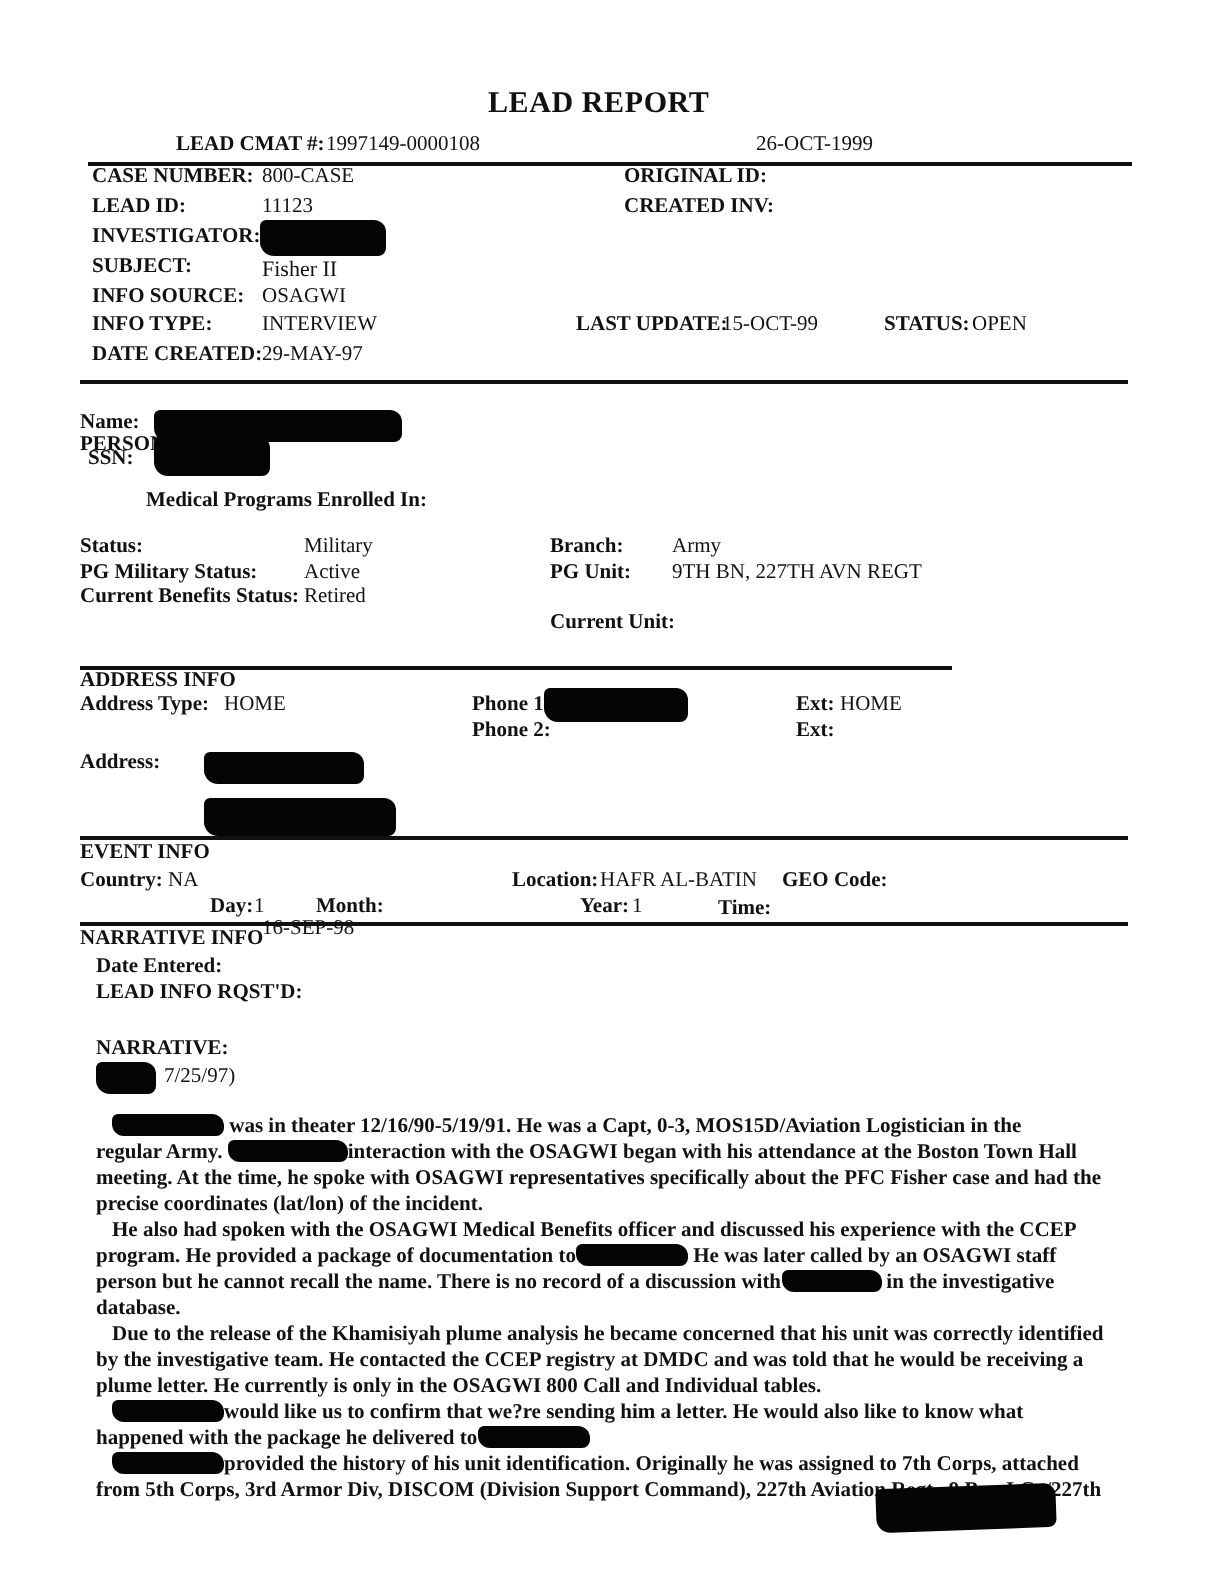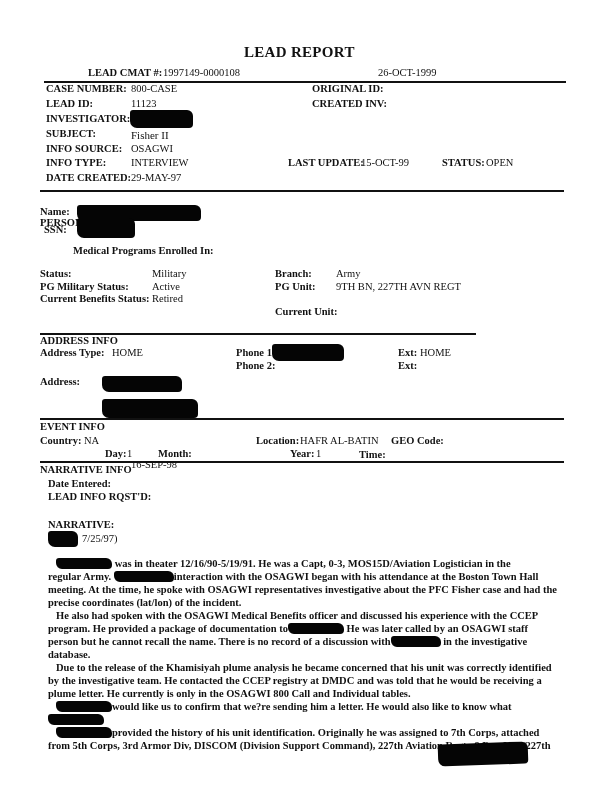--- a/index.html
+++ b/index.html
@@ -102,27 +102,27 @@
 <div class="abs t" style="left:108px; top:459px;padding-left:23px;">16-SEP-98</div>
 <div class="abs t b" style="left:48px; top:491px;">LEAD INFO RQST'D:</div>
 
 <div class="abs t b" style="left:48px; top:519px;">NARRATIVE:</div>
 <div class="redact" style="left:48px; top:531px; width:30px; height:16px;"></div>
 <div class="abs t" style="left:82px; top:533px;">7/25/97)</div>
 
 <div class="para" style="top:557px;font-weight:bold;">
   <span class="line"><span style="display:inline-block;width:8px"></span><span class="inline-redact" style="width:56px"></span> <span>was in theater 12/16/90-5/19/91.  He was a Capt, 0-3, MOS15D/Aviation Logistician in the</span></span>
   <span class="line"><span>regular Army.</span> <span class="inline-redact" style="width:60px"></span><span>interaction with the OSAGWI began with his attendance at the Boston Town Hall</span></span>
-  <span class="line">meeting.  At the time,  he spoke with OSAGWI representatives investigative about the PFC Fisher case and had the</span>
+  <span class="line">meeting.  At the time,  he spoke with OSAGWI representatives specifically about the PFC Fisher case and had the</span>
   <span class="line">precise coordinates (lat/lon) of the incident.</span>
   <span class="line"><span style="display:inline-block;width:8px"></span><span>He also had spoken with the OSAGWI Medical Benefits officer and discussed his experience with the CCEP</span></span>
   <span class="line"><span>program.  He provided a package of documentation to</span><span class="inline-redact" style="width:56px"></span> <span>He was later called by an OSAGWI staff</span></span>
   <span class="line"><span>person but he cannot recall the name.  There is no record of a discussion with</span><span class="inline-redact" style="width:50px"></span> <span>in the investigative</span></span>
   <span class="line">database.</span>
   <span class="line"><span style="display:inline-block;width:8px"></span><span>Due to the release of the Khamisiyah plume analysis he became concerned that his unit was correctly identified</span></span>
   <span class="line">by the investigative team.  He contacted the CCEP registry at DMDC and was told that he would be receiving a</span>
   <span class="line">plume letter.  He currently is only in the OSAGWI 800 Call and Individual tables.</span>
   <span class="line"><span style="display:inline-block;width:8px"></span><span class="inline-redact" style="width:56px"></span><span>would like us to confirm that we?re sending him a letter.  He would also like to know what</span></span>
-  <span class="line"><span class="inline-redact" style="width:56px"></span></span>
+  <span class="line"><span>happened with the package he delivered to</span><span class="inline-redact" style="width:56px"></span></span>
   <span class="line"><span style="display:inline-block;width:8px"></span><span class="inline-redact" style="width:56px"></span><span>provided the history of his unit identification.  Originally he was assigned to 7th Corps, attached</span></span>
   <span class="line">from 5th Corps, 3rd Armor Div, DISCOM (Division Support Command), 227th Aviation Regt., 9 Bn., I Co/227th</span>
 </div>
 <div class="redact" style="left:438px; top:743px; width:90px; height:22px; transform:rotate(-2deg);"></div>
 
 </body></html>

